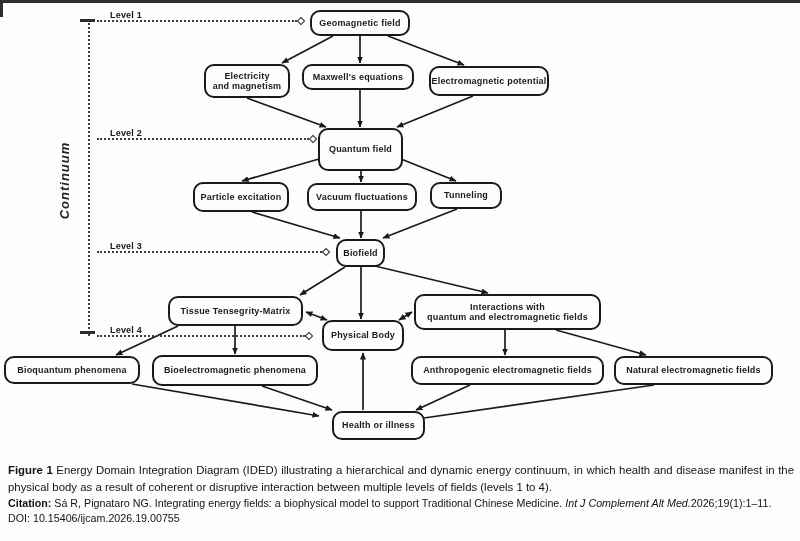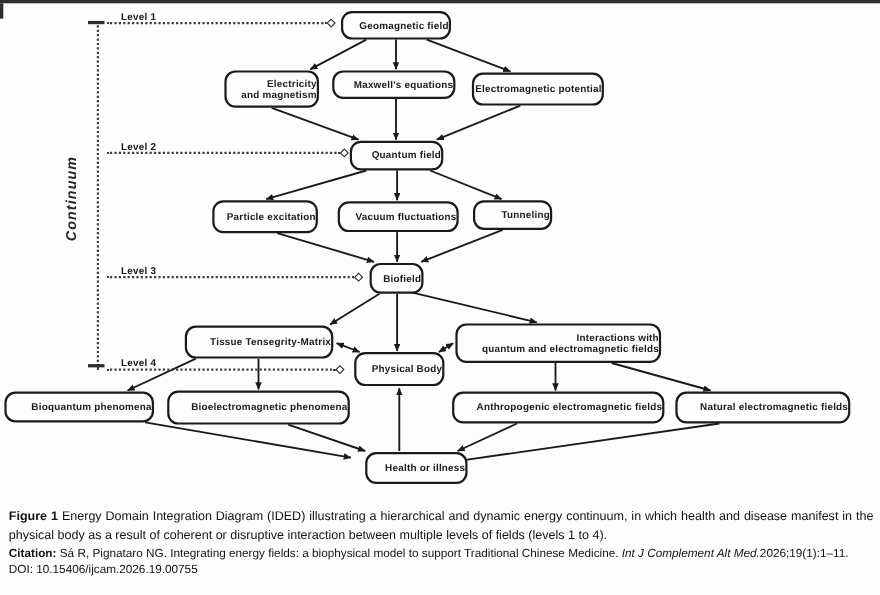--- a/index.html
+++ b/index.html
@@ -3,21 +3,21 @@
 <meta charset="utf-8">
 <style>
   html,body{margin:0;padding:0;}
   body{
     width:800px;height:541px;position:relative;background:#fdfdfd;
     font-family:"Liberation Sans", sans-serif;color:#1a1a1a;overflow:hidden;
   }
   .scan-edge{position:absolute;background:#2e2e2e;}
   svg.edges{position:absolute;left:0;top:0;}
   .node{
-    position:absolute;display:flex;flex-direction:column;align-items:flex-end;justify-content:center;
+    position:absolute;display:flex;flex-direction:column;align-items:center;justify-content:center;
     background:#fdfdfd;border:2px solid #1a1a1a;border-radius:10px;
     font-weight:bold;font-size:9px;line-height:1.15;text-align:center;letter-spacing:.2px;
     white-space:nowrap;box-sizing:border-box;
   }
   .level-label{
     position:absolute;font-weight:bold;font-size:9px;letter-spacing:.2px;color:#171717;
   }
   .dotline{position:absolute;border-top:2px dotted #3d3d3d;height:0;}
   .vdotline{position:absolute;border-left:2px dotted #3d3d3d;width:0;}
   .diamond{
@@ -118,21 +118,21 @@
 <div class="node" style="left:204px;top:64px;width:86px;height:34px">
   <span>Electricity</span>
   <span>and magnetism</span>
 </div>
 <div class="node" style="left:302px;top:64px;width:112px;height:26px">
   <span>Maxwell's equations</span>
 </div>
 <div class="node" style="left:429px;top:66px;width:120px;height:30px">
   <span>Electromagnetic potential</span>
 </div>
-<div class="node" style="left:318px;top:128px;width:85px;height:27px">
+<div class="node" style="left:318px;top:128px;width:85px;height:43px">
   <span>Quantum field</span>
 </div>
 <div class="node" style="left:193px;top:182px;width:96px;height:30px">
   <span>Particle excitation</span>
 </div>
 <div class="node" style="left:307px;top:183px;width:110px;height:28px">
   <span>Vacuum fluctuations</span>
 </div>
 <div class="node" style="left:430px;top:182px;width:72px;height:27px">
   <span>Tunneling</span>

